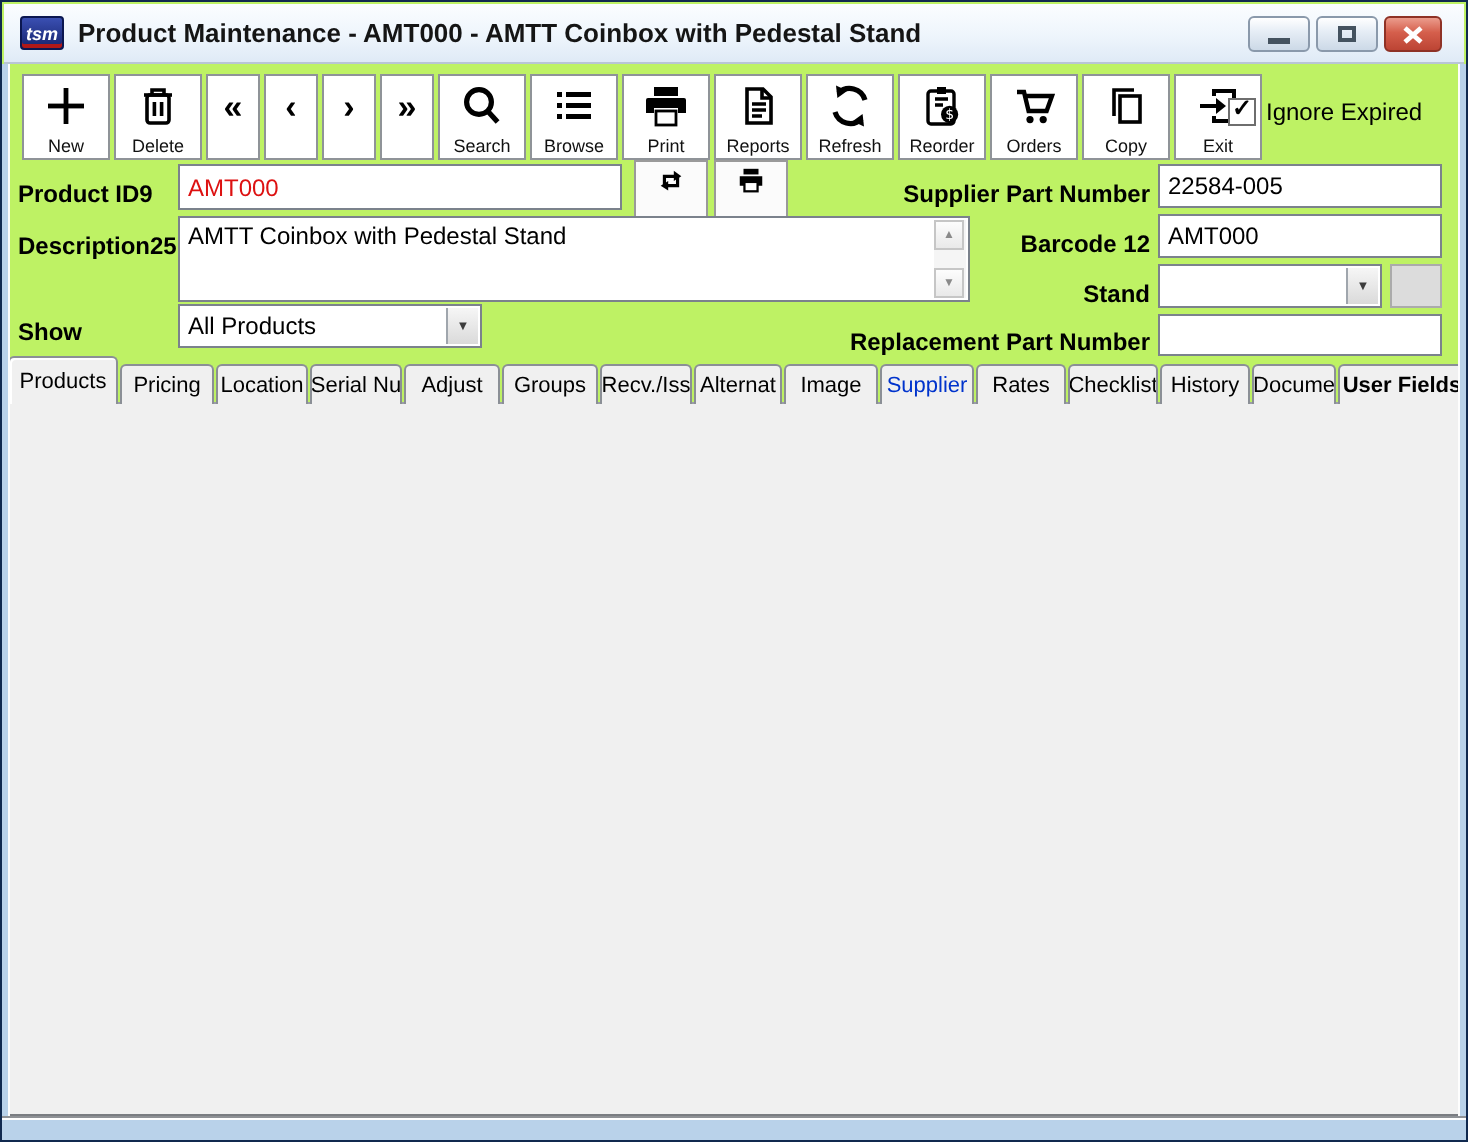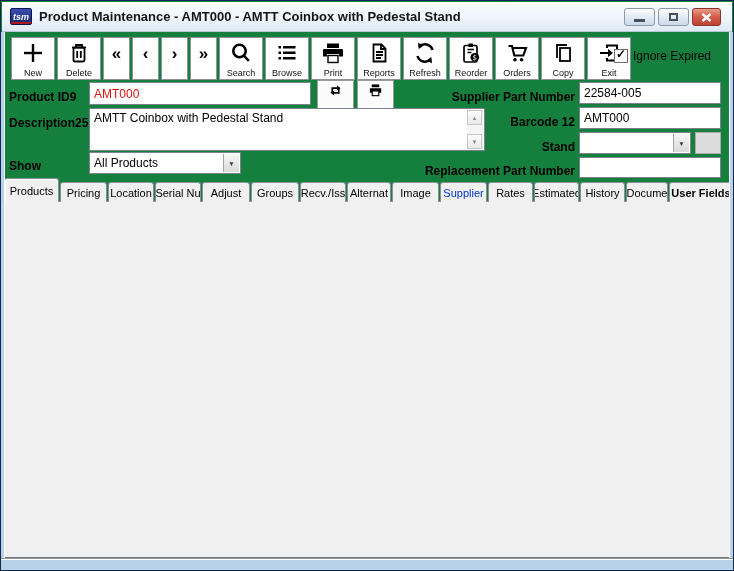--- a/index.html
+++ b/index.html
@@ -1,20 +1,20 @@
 <!DOCTYPE html>
 <html><head>
 <meta charset="utf-8">
 <style>
   html,body{margin:0;padding:0;background:#555;}
   *{box-sizing:border-box;}
   .window{
     position:relative;width:734px;height:571px;margin:0 auto;
     font-family:"Liberation Sans",sans-serif;font-size:12px;color:#000;
-    background:#15803d;border:1px solid #10294f;overflow:hidden;
+    background:#bef264;border:1px solid #10294f;overflow:hidden;
   }
   
   .titlebar{position:absolute;left:1px;top:1px;width:730px;height:30px;
     background:linear-gradient(#fbfdff,#eef5fc 55%,#dfeaf6);
     border-bottom:1px solid #b9c6d4;display:flex;align-items:center;}
   .frame-left,.frame-right{position:absolute;top:31px;bottom:12px;width:4px;background:#b9d2ea;z-index:40;}
   .frame-left{left:0;border-right:1px solid #fdfdfd;}
   .frame-right{right:0;border-left:1px solid #fdfdfd;}
   .frame-bottom{position:absolute;left:0;right:0;bottom:0;height:12px;z-index:40;
     background:linear-gradient(#8f9296 0 1px,#ffffff 1px 2px,#b9d2ea 2px 100%);}
@@ -293,21 +293,21 @@
     <div class="tab" style="width:47px;">Pricing</div>
     <div class="tab" style="width:46px;">Location</div>
     <div class="tab" style="width:46px;">Serial Nu</div>
     <div class="tab" style="width:48px;">Adjust</div>
     <div class="tab" style="width:48px;">Groups</div>
     <div class="tab" style="width:46px;">Recv./Iss</div>
     <div class="tab" style="width:44px;">Alternat</div>
     <div class="tab" style="width:47px;">Image</div>
     <div class="tab blue-tab" style="width:47px;">Supplier</div>
     <div class="tab" style="width:45px;">Rates</div>
-    <div class="tab" style="width:45px;">Estimated</div>
+    <div class="tab" style="width:45px;">Checklist</div>
     <div class="tab" style="width:45px;">History</div>
     <div class="tab" style="width:42px;">Docume</div>
     <div class="tab bold-tab" style="width:64px;">User Fields</div>
   </div>
 
   <div class="panel"></div>
 
   <div class="abs" style="left:18px;top:209px;width:232px;">
     <div class="frow">
         <span class="flabel">Type</span>

